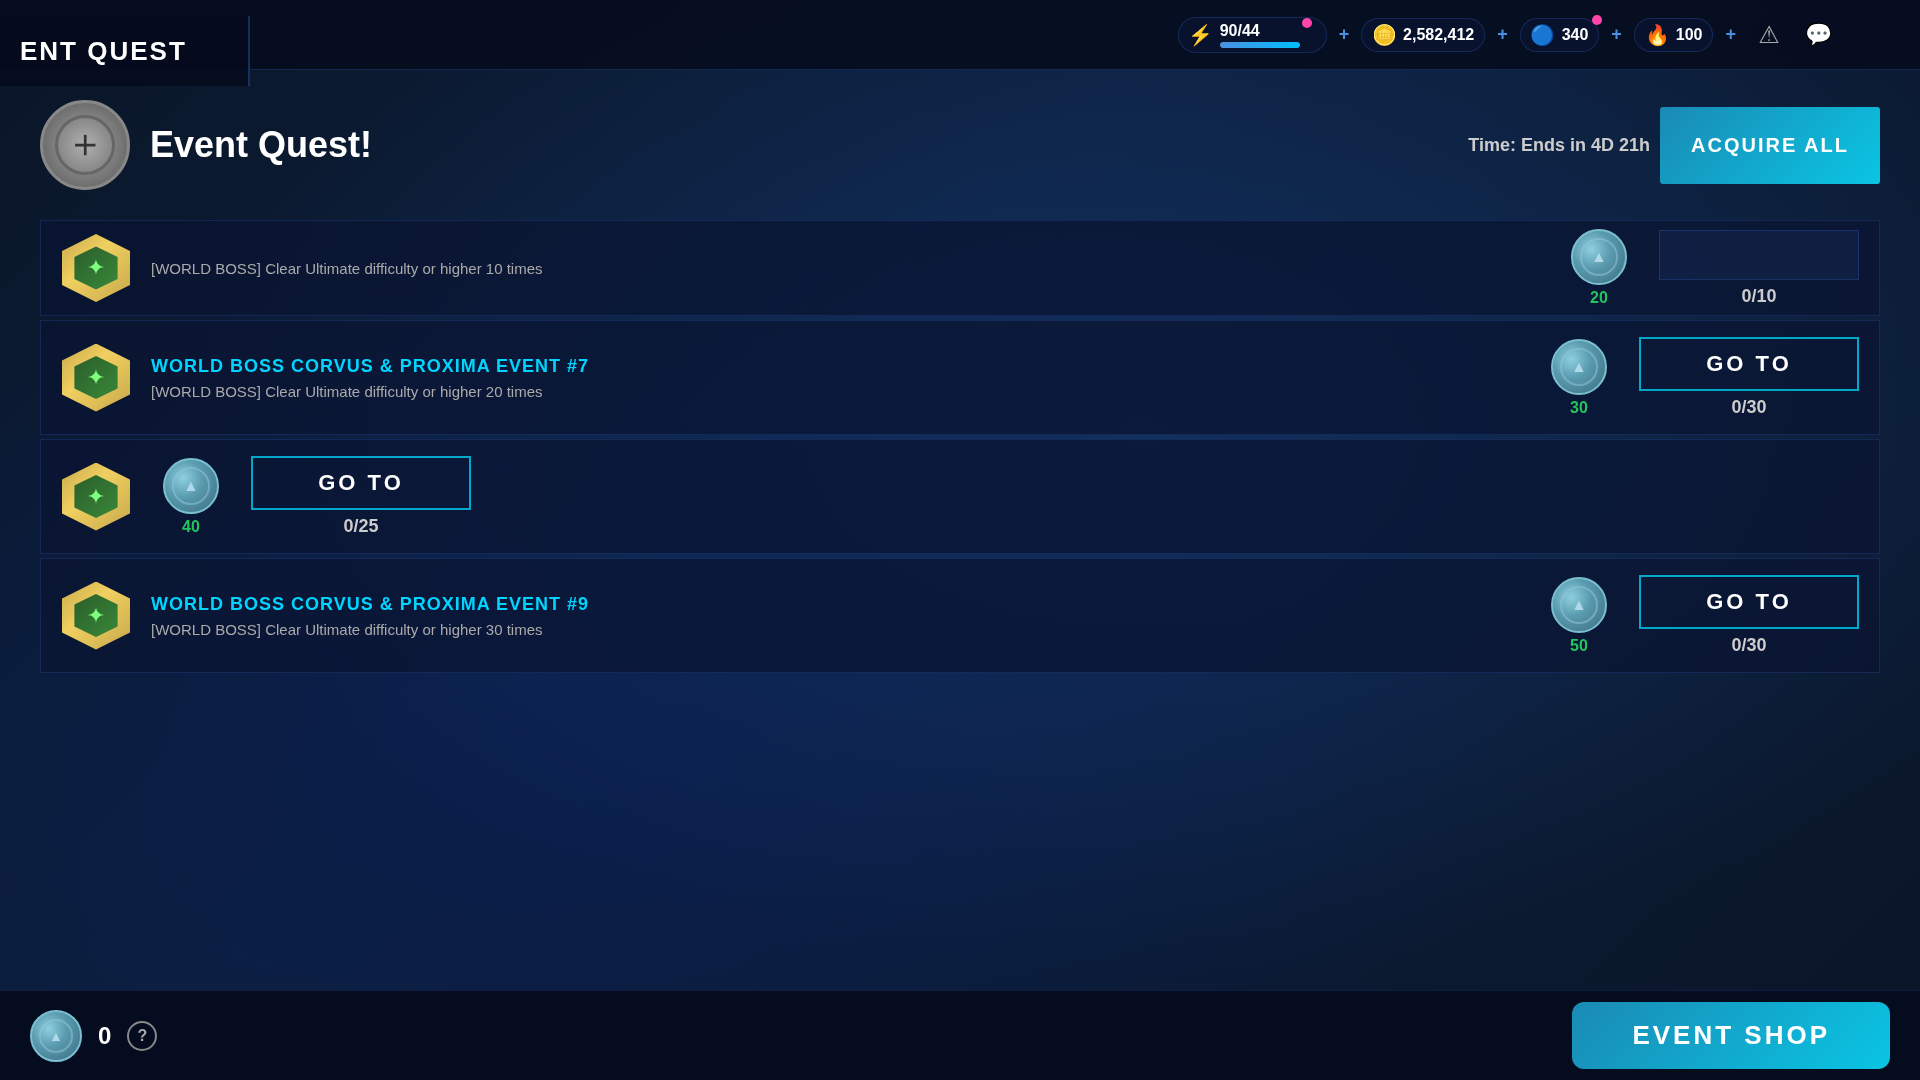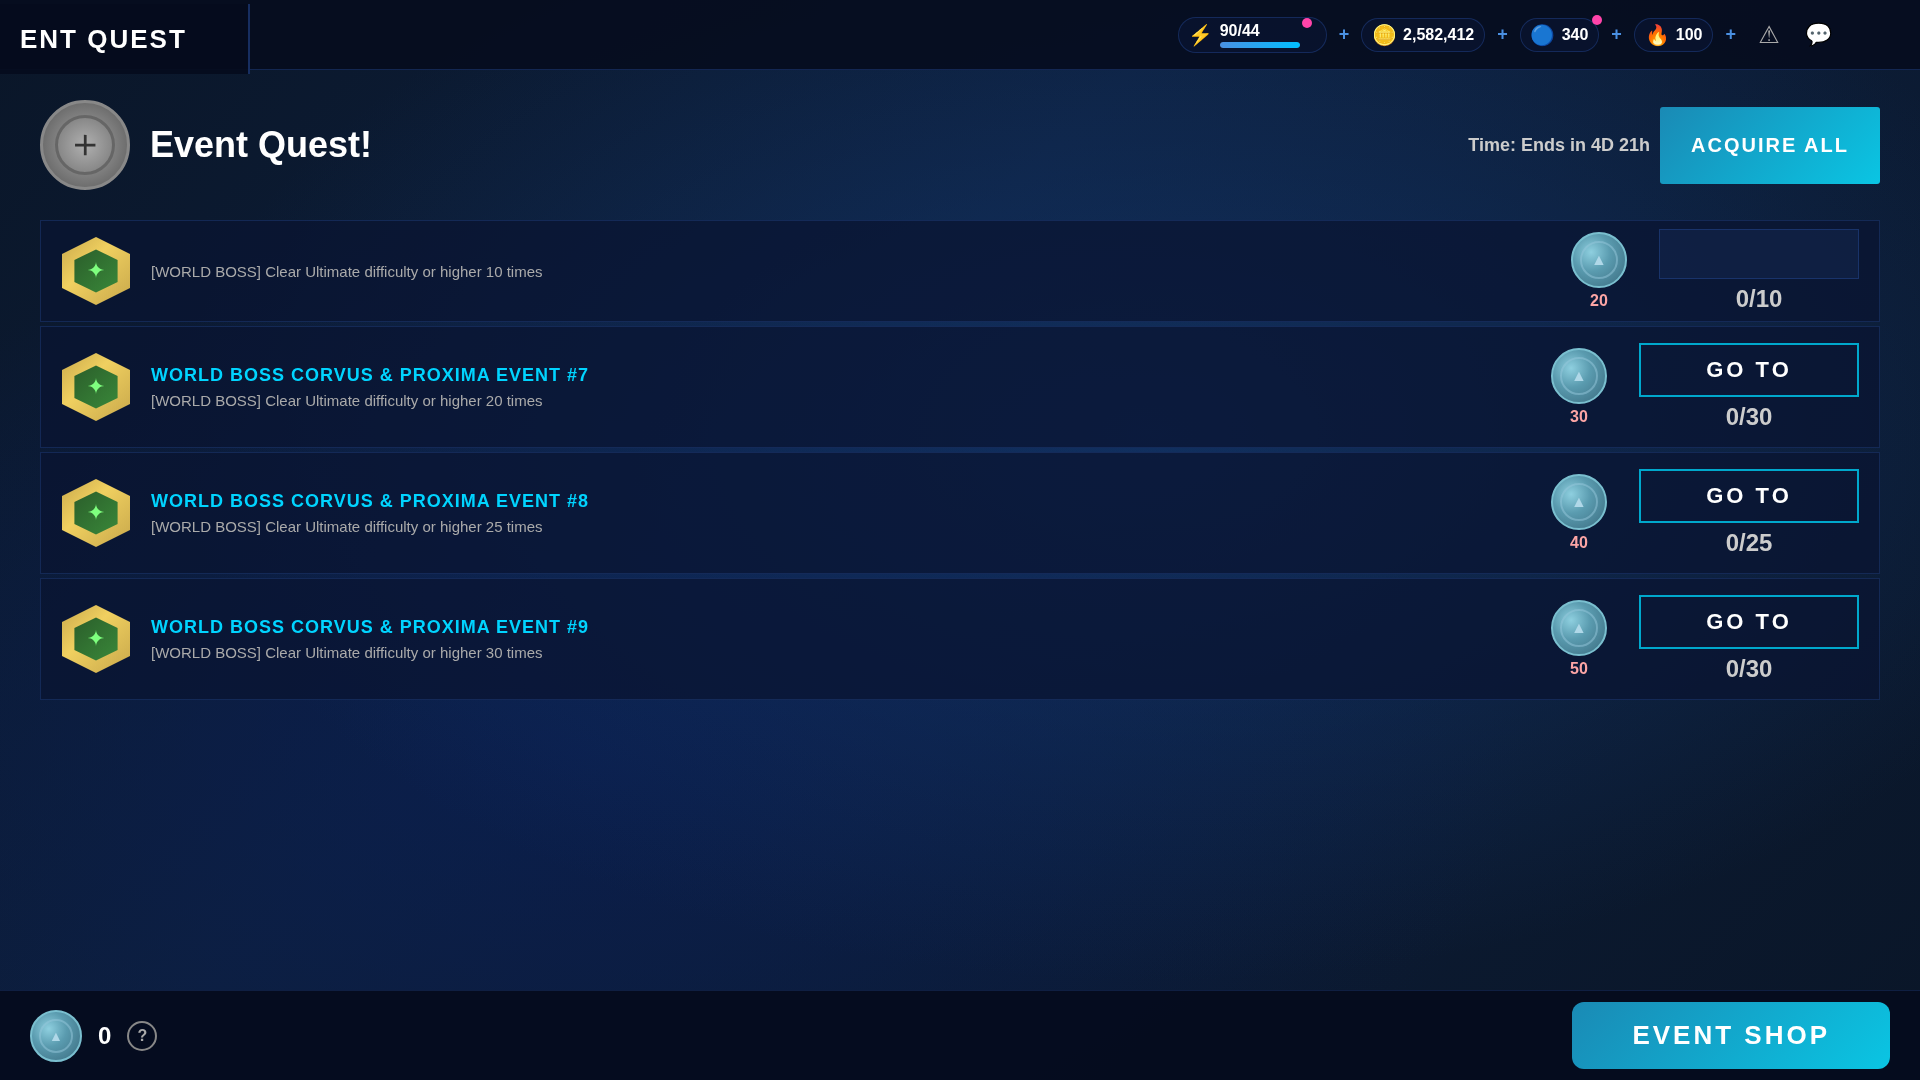--- a/index.html
+++ b/index.html
@@ -39,21 +39,21 @@
       height: 70px;
       background: rgba(5, 12, 30, 0.9);
       border-bottom: 1px solid rgba(50, 100, 200, 0.3);
       display: flex;
       align-items: center;
       padding: 0 20px;
     }
 
     .page-title-area {
       position: absolute;
-      top: 4px;
+      top: 16px;
       left: 0;
       width: 250px;
       height: 70px;
       background: rgba(5, 12, 30, 0.95);
       display: flex;
       align-items: center;
       padding-left: 20px;
       border-right: 2px solid rgba(50,100,200,0.4);
     }
 
@@ -309,21 +309,21 @@
       align-items: center;
       justify-content: center;
     }
 
     .reward-coin-icon {
       color: #b0d8e8;
       font-size: 16px;
     }
 
     .reward-amount {
-      color: #fca5a5;
+      color: #22c55e;
       font-size: 16px;
       font-weight: bold;
       text-align: right;
     }
 
     .quest-action {
       display: flex;
       flex-direction: column;
       align-items: center;
       gap: 6px;
@@ -339,21 +339,21 @@
       letter-spacing: 3px;
       padding: 12px 30px;
       cursor: pointer;
       text-transform: uppercase;
       width: 220px;
       text-align: center;
     }
 
     .progress-text {
       color: #cccccc;
-      font-size: 24px;
+      font-size: 18px;
       font-weight: bold;
     }
 
     
     .bottom-bar {
       position: absolute;
       bottom: 0;
       left: 0;
       right: 0;
       height: 90px;
@@ -541,24 +541,20 @@
       </div>
 
       <div class="quest-row">
         <div class="quest-badge">
           <div class="badge-hexagon">
             <div class="badge-hexagon-inner">
               <span class="badge-star">✦</span>
             </div>
           </div>
         </div>
-        <div class="quest-info">
-          <span class="quest-name">WORLD BOSS CORVUS &amp; PROXIMA EVENT #8</span>
-          <span class="quest-desc">[WORLD BOSS] Clear Ultimate difficulty or higher 25 times</span>
-        </div>
         <div class="quest-reward">
           <div class="reward-coin">
             <div class="reward-coin-inner">
               <span class="reward-coin-icon">▲</span>
             </div>
           </div>
           <span class="reward-amount">40</span>
         </div>
         <div class="quest-action">
           <button class="go-to-btn">GO TO</button>

